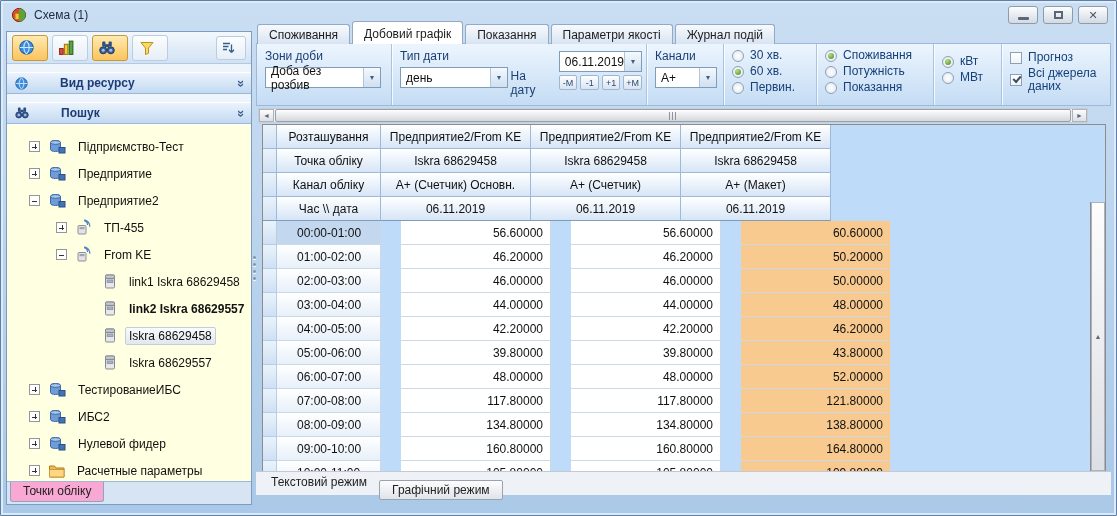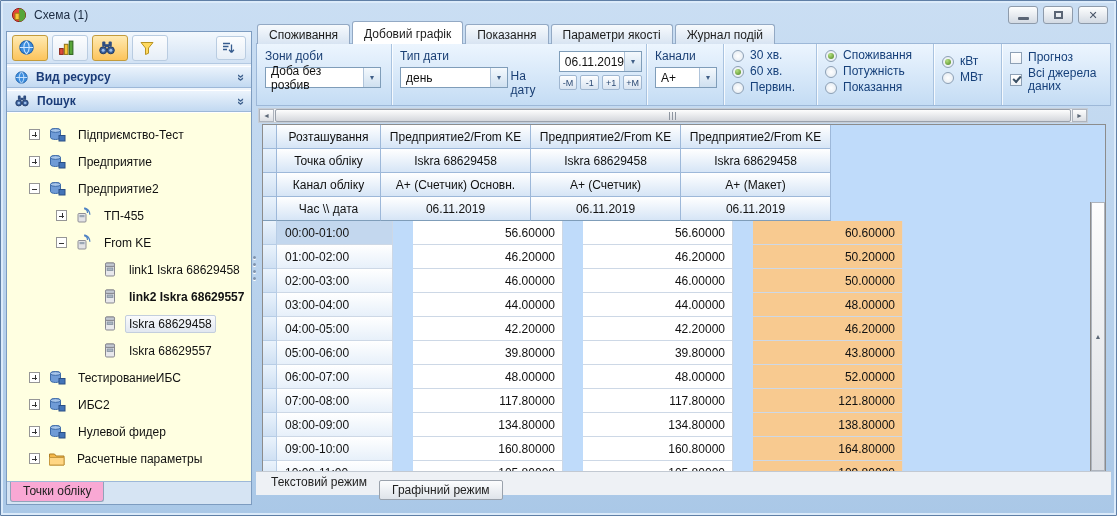--- a/index.html
+++ b/index.html
@@ -14,22 +14,22 @@
   .win-btn{width:30px;height:18px;border:1px solid #8e9bab;border-radius:3px;background:linear-gradient(#fdfefe,#d3dae3);
     display:flex;align-items:center;justify-content:center;margin-left:5px;color:#4a5668;font-size:10px;line-height:10px;}
   .glyph-min{width:11px;height:3px;background:#5a6575;border-radius:1px;margin-top:6px;}
   .glyph-max{width:9px;height:8px;border:2px solid #5a6575;}
   
   .left-panel{position:absolute;left:5px;top:30px;width:246px;height:474px;border:1px solid #7d9cc0;background:#eef4fb;display:flex;flex-direction:column;}
   .lp-toolbar{height:32px;background:linear-gradient(#f3f8fd,#d2e2f4);border-bottom:1px solid #b3c9e2;display:flex;align-items:center;padding:0 5px;gap:4px;flex:none;}
   .tool-btn{width:36px;height:26px;border-radius:3px;display:flex;align-items:center;justify-content:center;border:1px solid #b9cce1;background:linear-gradient(#fcfdfe,#e6eef7);}
   .tool-btn.active{background:linear-gradient(#ffeab2,#fcc45c);border-color:#c29b3c;}
   .tool-btn.last{margin-left:auto;width:30px;height:24px;}
-  .group-hdr{height:22px;margin-top:2px;background:linear-gradient(#ebf3fc,#c2d9f1);border-top:1px solid #fff;border-bottom:1px solid #9db8d8;
-    display:flex;align-items:center;padding:8px 6px;color:#1b3c78;font-weight:bold;flex:none;}
+  .group-hdr{height:22px;margin-top:8px;background:linear-gradient(#ebf3fc,#c2d9f1);border-top:1px solid #fff;border-bottom:1px solid #9db8d8;
+    display:flex;align-items:center;padding:8px 6px;color:#1b3c78;font-weight:bold;flex:none;gap:24px;}
   .group-hdr .gicon{margin-right:6px;display:flex;transform:scale(.85);}
   .chevrons{margin-left:auto;color:#3d5f8c;font-size:13px;transform:rotate(90deg);font-weight:bold;}
   .tree{flex:1;background:#ffffe1;overflow:hidden;padding-top:8px;border-top:1px solid #fff;}
   .tree-item{height:27px;display:flex;align-items:center;}
   .expander{width:11px;height:11px;border:1px solid #969696;background:#fff;margin-right:8px;flex:none;position:relative;}
   .expander::before,.expander.minus::before{content:"";position:absolute;left:2px;top:4.5px;width:5px;height:1px;background:#333;}
   .expander.plus::after{content:"";position:absolute;left:4.5px;top:2px;width:1px;height:5px;background:#333;}
   .expander.none{visibility:hidden;}
   .tree-icn{margin-right:7px;display:flex;flex:none;}
   .tree-label{padding:2px 4px;border-radius:2px;white-space:nowrap;}
@@ -71,21 +71,21 @@
   .grid-wrap{position:absolute;top:103px;left:6px;width:844px;height:348px;border:1px solid #8c8c8c;background:#bfdbfa;overflow:hidden;}
   .grid{position:absolute;left:0;top:0;width:568px;}
   .grow{display:flex;height:24px;}
   .gc{border-right:1px solid #cdd8e6;border-bottom:1px solid #cdd8e6;display:flex;align-items:center;overflow:hidden;white-space:nowrap;}
   .gc.ind{width:14px;flex:none;background:linear-gradient(#eaf3fc,#cfe0f3);border-color:#b7cde6;}
   .gc.lab{width:104px;flex:none;justify-content:center;}
   .gc.val{width:150px;flex:none;}
   .hrow .gc{background:linear-gradient(#ffffff,#d6e5f6);border-color:#9db8d9;justify-content:center;}
   .hrow .gc.ind{background:linear-gradient(#eaf3fc,#cfe0f3);}
   .hrow.last .gc{border-bottom:1px solid #7f9db9;}
-  .gc.time{width:116px;flex:none;background:linear-gradient(#ffffff,#e7f0fa);padding-left:8px;}
+  .gc.time{width:104px;flex:none;background:linear-gradient(#ffffff,#e7f0fa);padding-left:20px;}
   .gc.time.sel{background:#c3d7ee;}
   .gc.num{justify-content:flex-end;padding-right:7px;background:#fff;margin-left:20px;}
   .gc.num.or{background:#f8ca90;}
   
   .bottom-tabs{position:absolute;left:0;right:0;top:450px;height:24px;background:#eef1f5;border-top:1px solid #c2c9d2;display:flex;align-items:flex-start;padding-left:3px;}
   .btab{padding:3px 12px;color:#222;}
   .btab.boxed{background:linear-gradient(#fcfdfe,#dfe4ea);border:1px solid #9aa2ac;border-radius:2px;margin-top:8px;padding:2px 12px;}
 </style>
 </head>
 <body>

